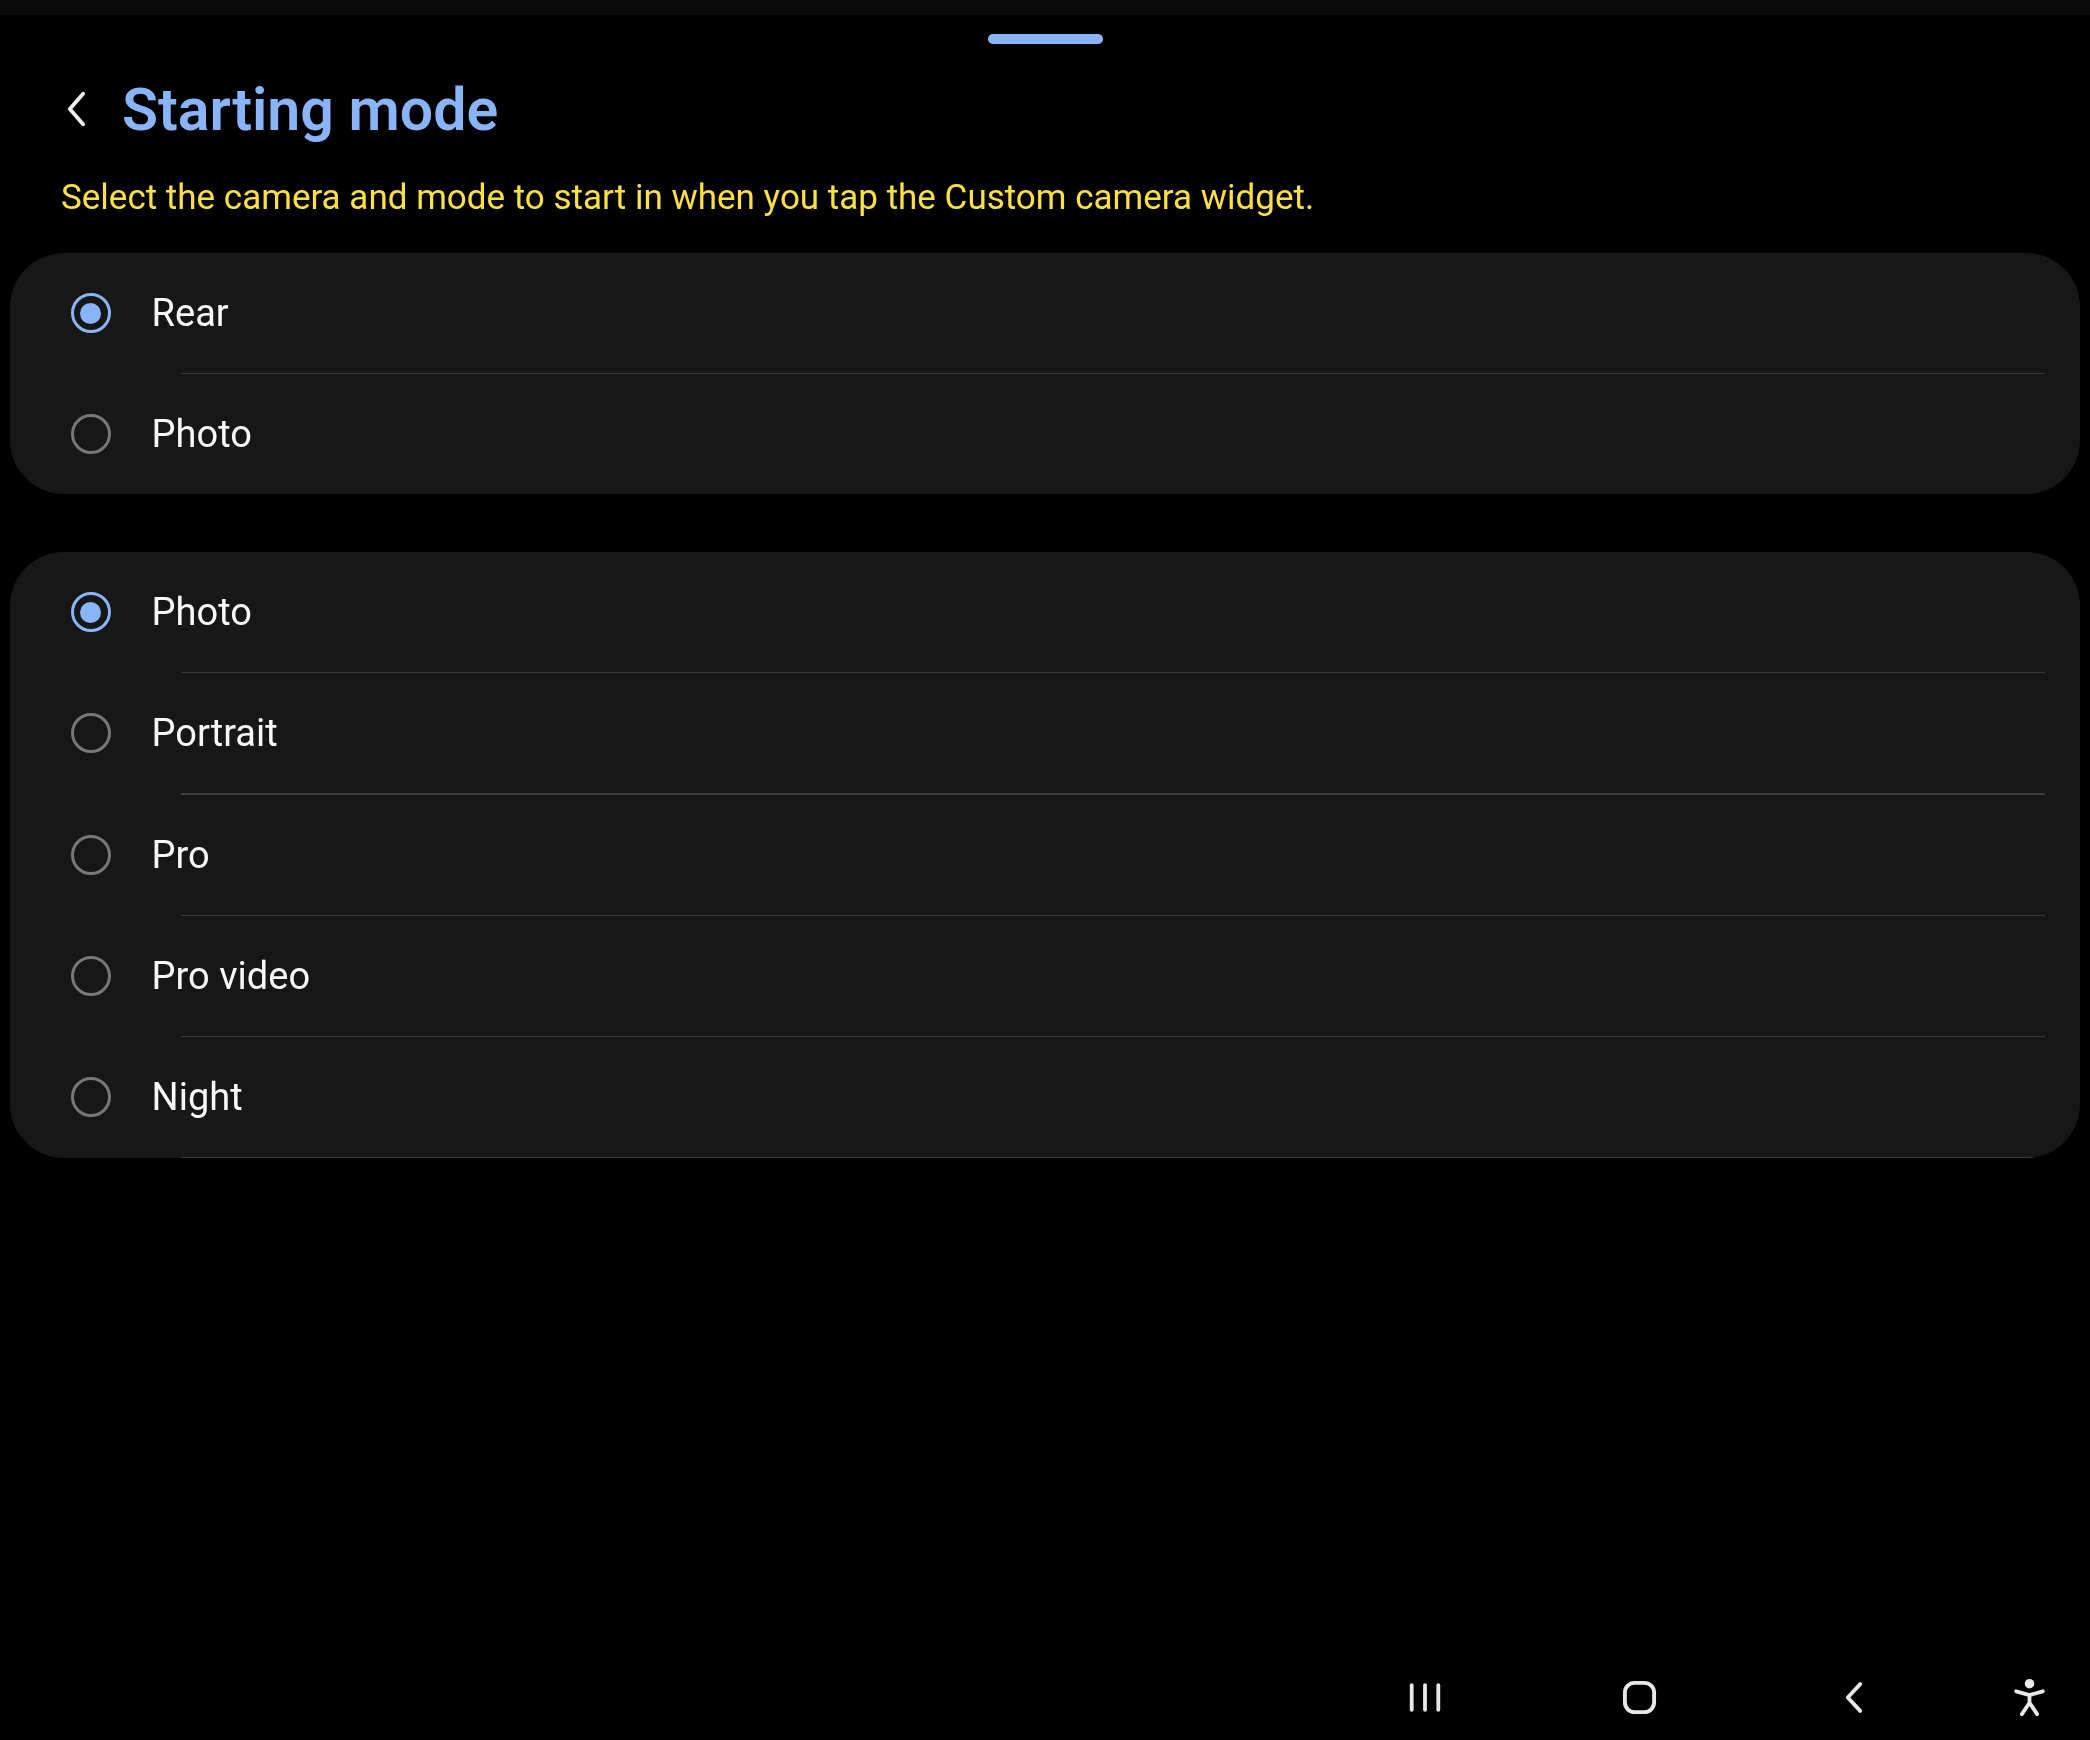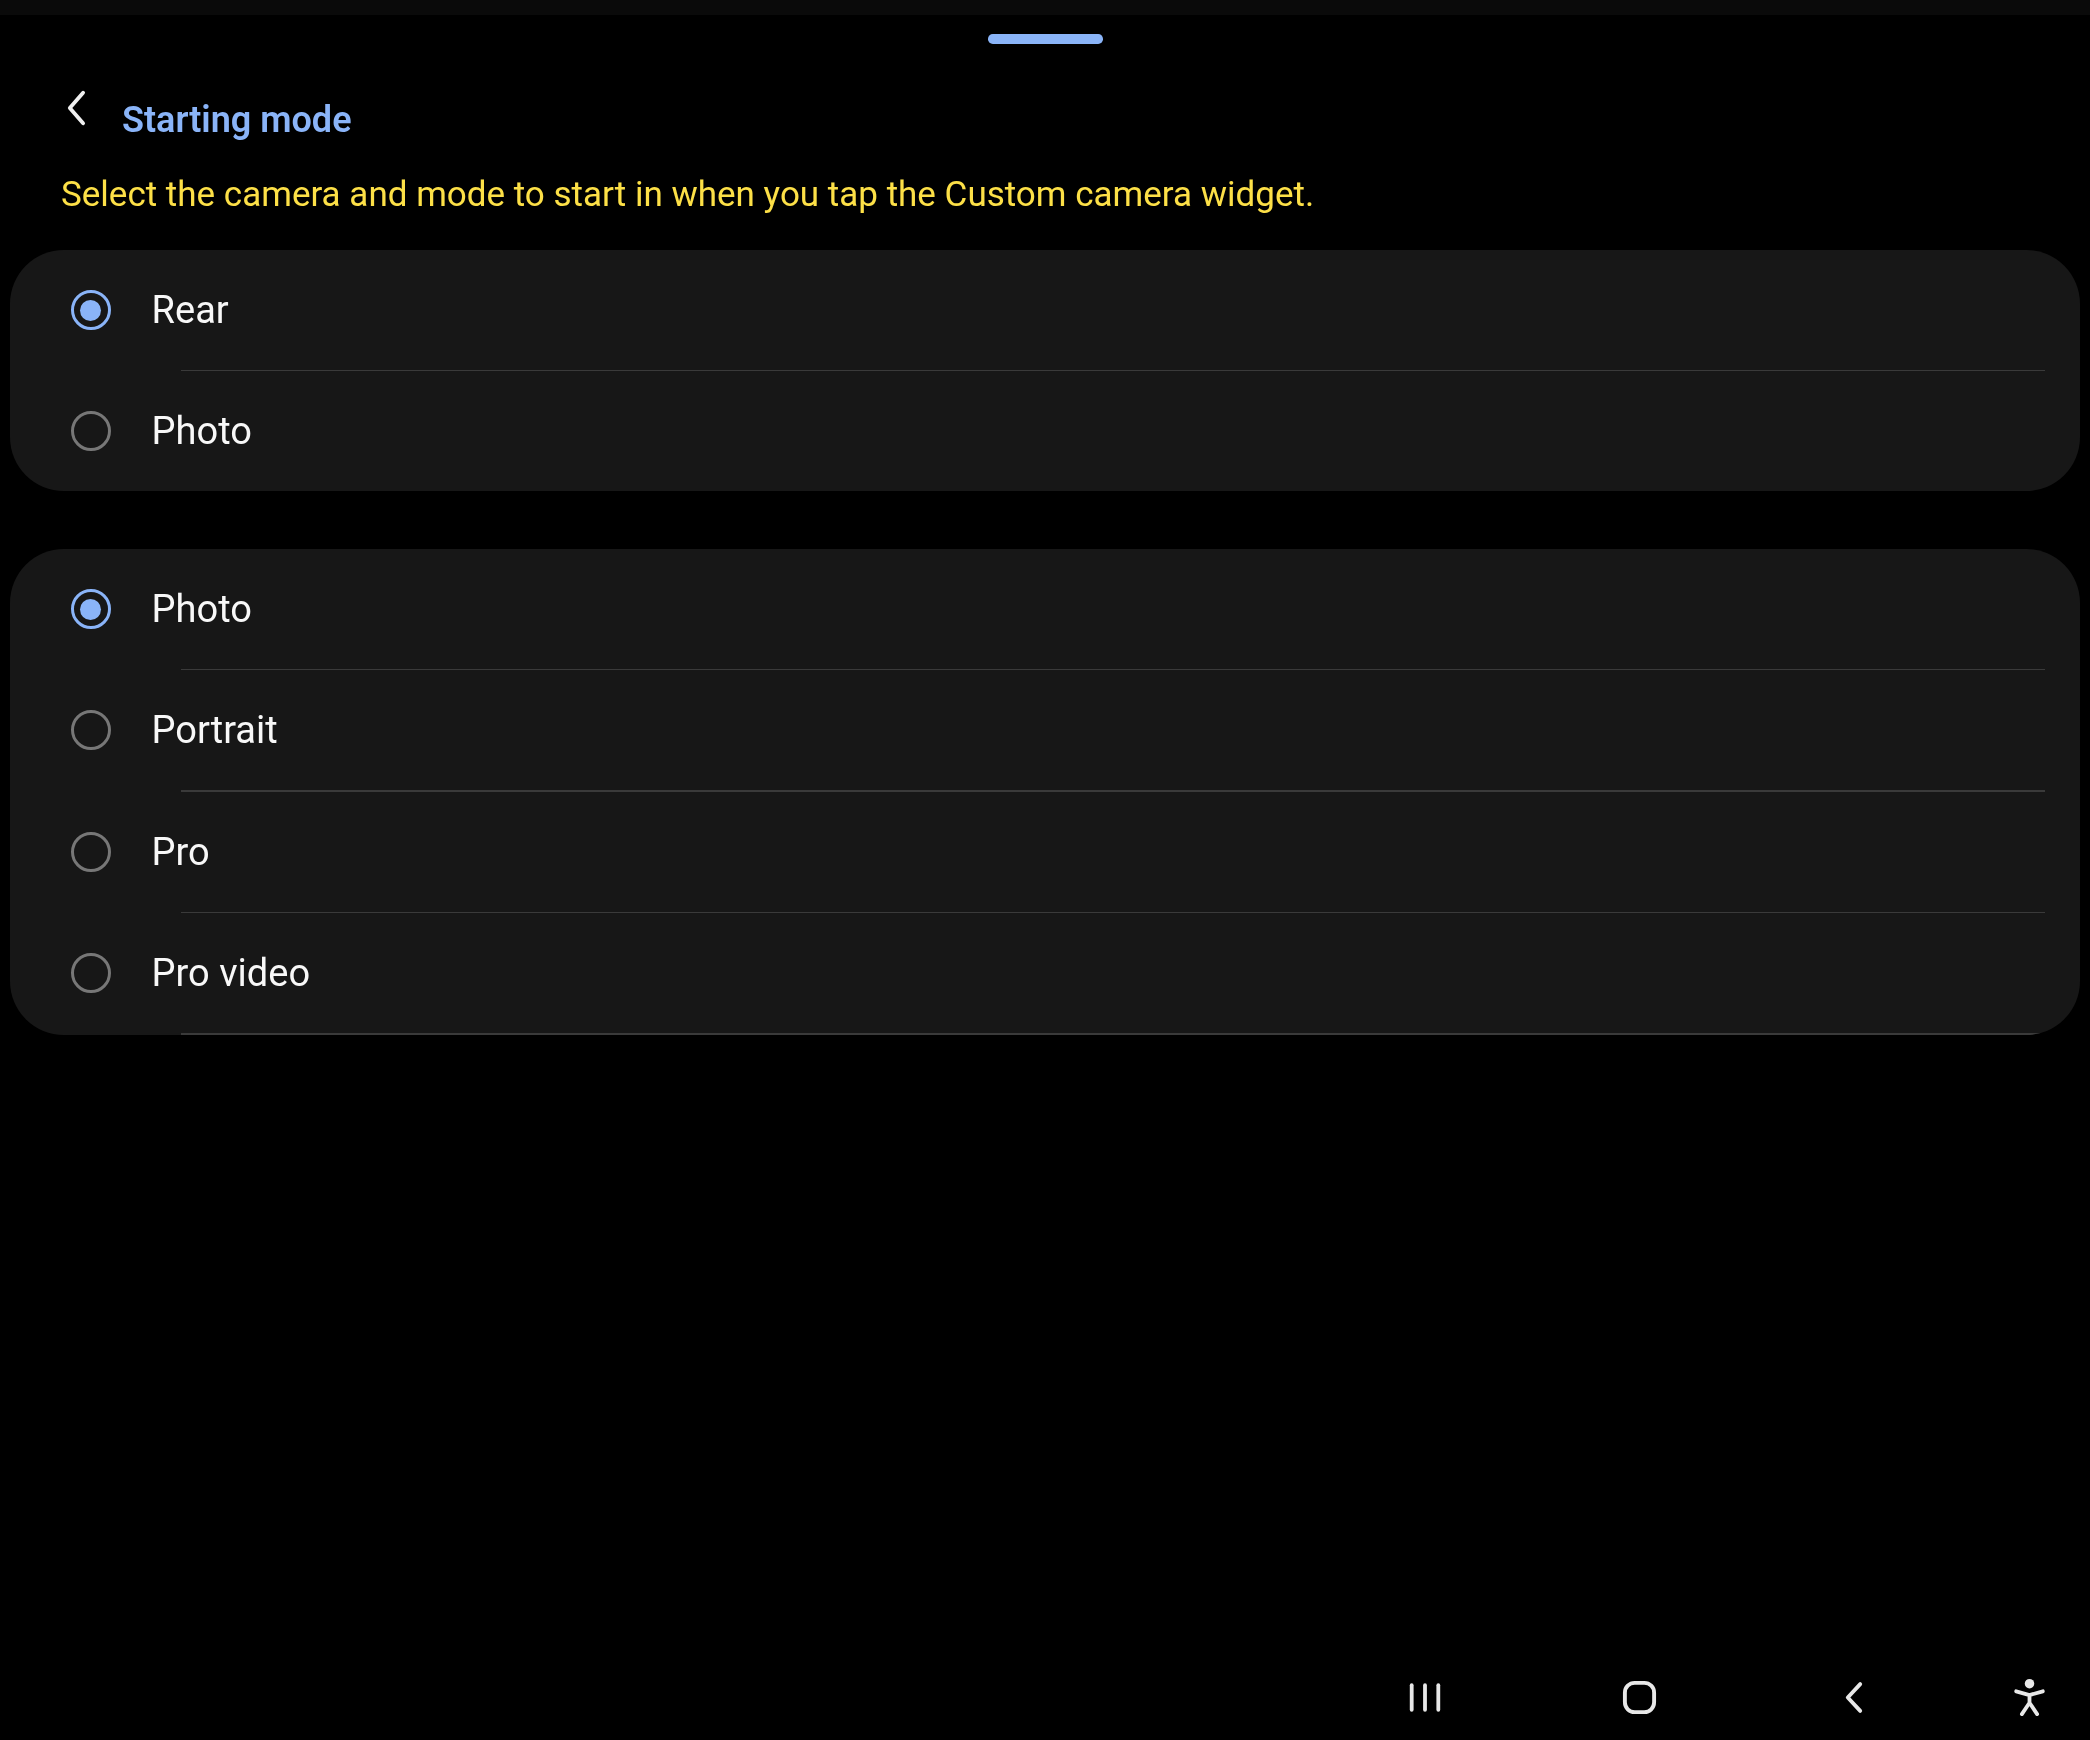--- a/index.html
+++ b/index.html
@@ -40,24 +40,23 @@
     }
     .back-icon {
       width: 35px;
       height: 35px;
       display: flex;
       align-items: center;
       justify-content: center;
       cursor: pointer;
     }
     .page-title {
-      font-size: 36px;
+      font-size: 59px;
       font-weight: 600;
       color: #8ab4f8;
-      margin-top: 24px;
     }
     .description {
       padding: 0 61px 33px 61px;
       font-size: 35px;
       color: #fde047;
       line-height: 1.3;
     }
     .card {
       background: #171717;
       border-radius: 54px;
@@ -180,20 +179,24 @@
     <div class="radio-item">
       <div class="radio"></div>
       <span class="radio-label">Pro</span>
     </div>
     <div class="divider"></div>
     <div class="radio-item">
       <div class="radio"></div>
       <span class="radio-label">Pro video</span>
     </div>
     <div class="divider"></div>
+    <div class="radio-item">
+      <div class="radio"></div>
+      <span class="radio-label">Night</span>
+    </div>
     <div class="divider"></div>
   </div>
 </div>
 
 <div class="nav-bar">
   <div class="nav-icon">
     <svg width="38" height="33" viewBox="0 0 40 34">
       <line x1="6" y1="4" x2="6" y2="30" stroke="#e8e8e8" stroke-width="4" stroke-linecap="round"></line>
       <line x1="20" y1="4" x2="20" y2="30" stroke="#e8e8e8" stroke-width="4" stroke-linecap="round"></line>
       <line x1="34" y1="4" x2="34" y2="30" stroke="#e8e8e8" stroke-width="4" stroke-linecap="round"></line>

